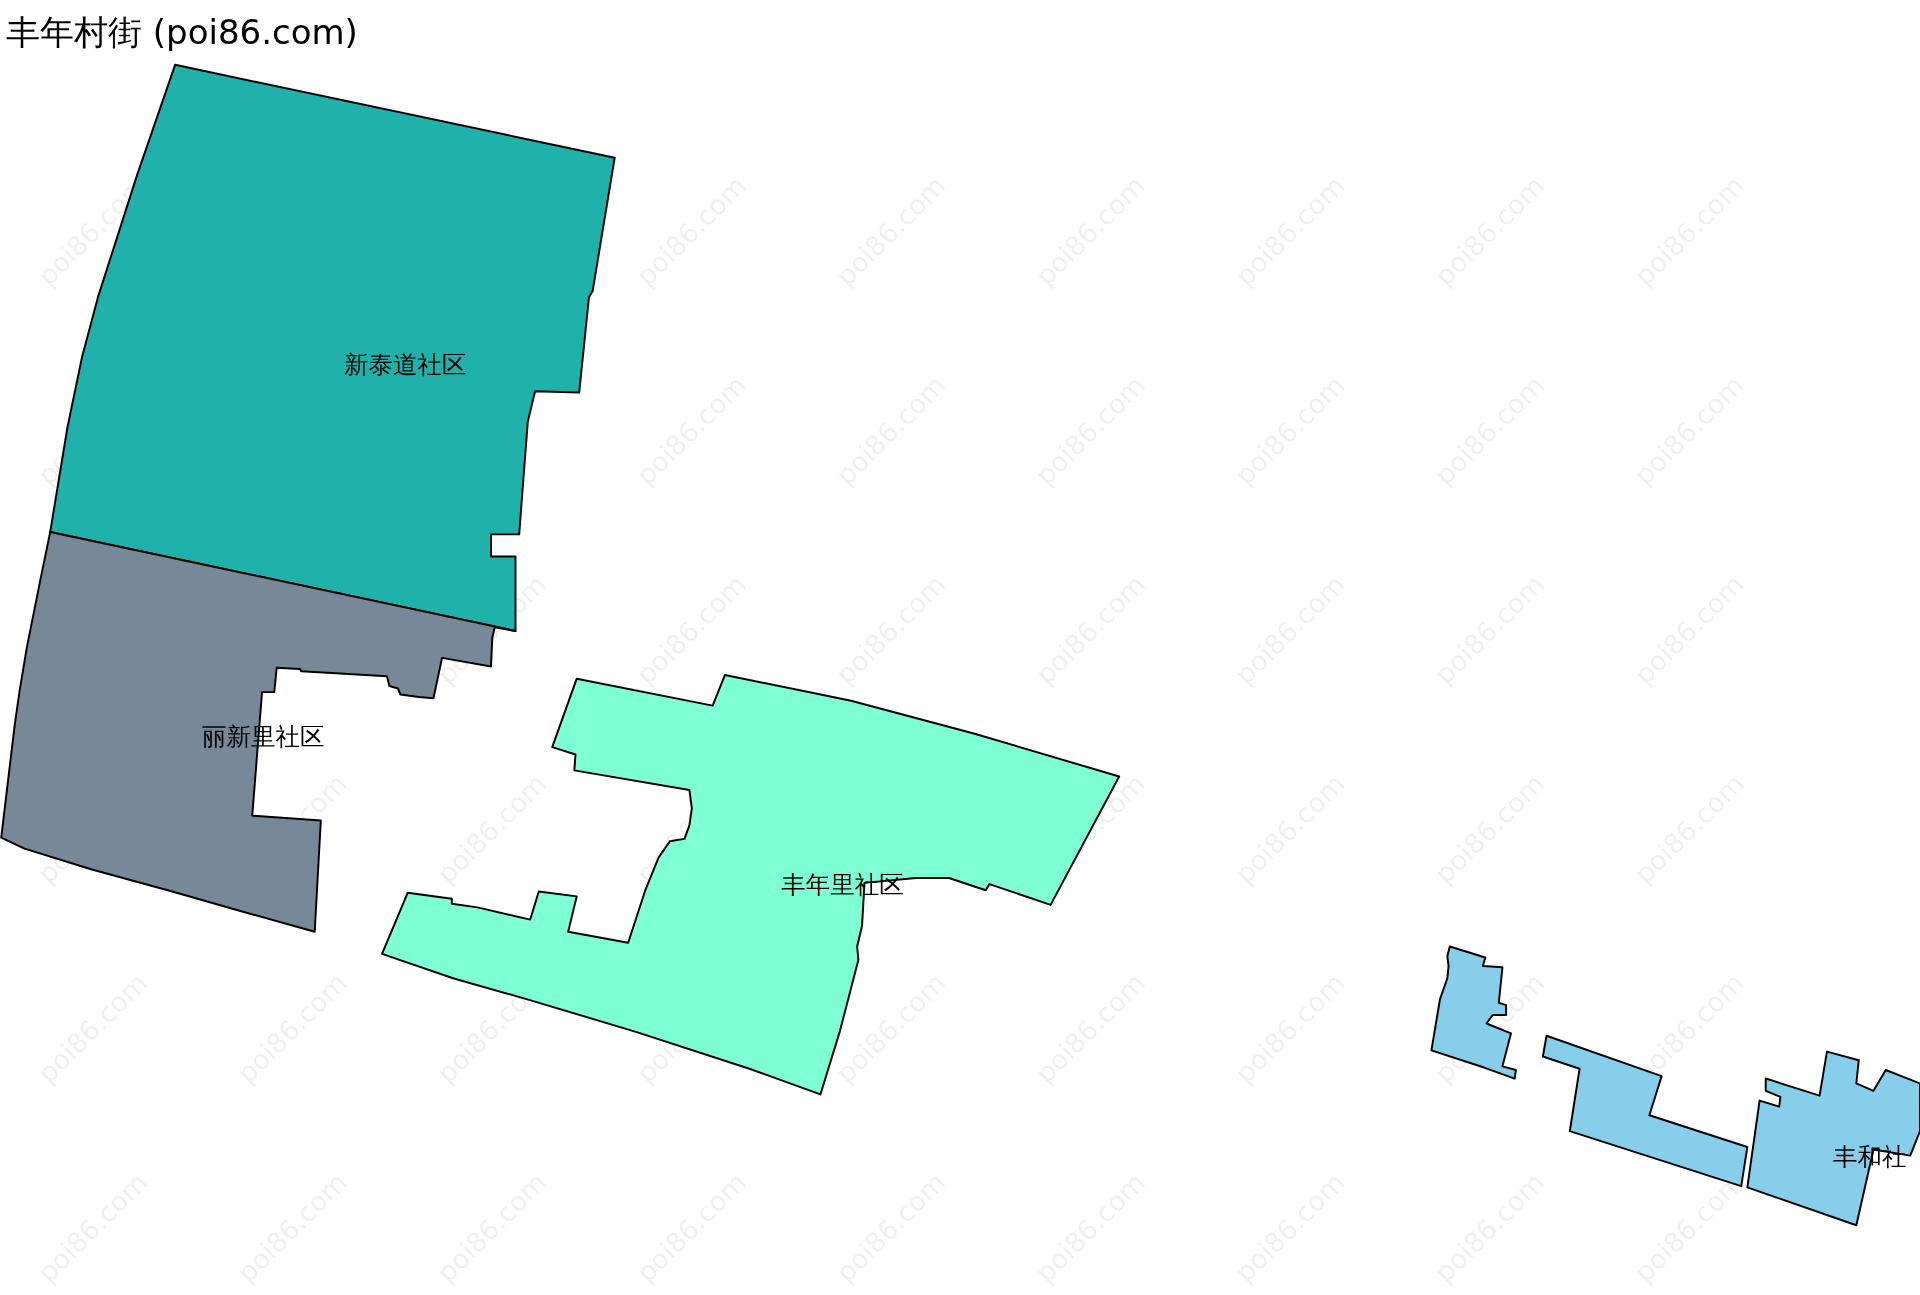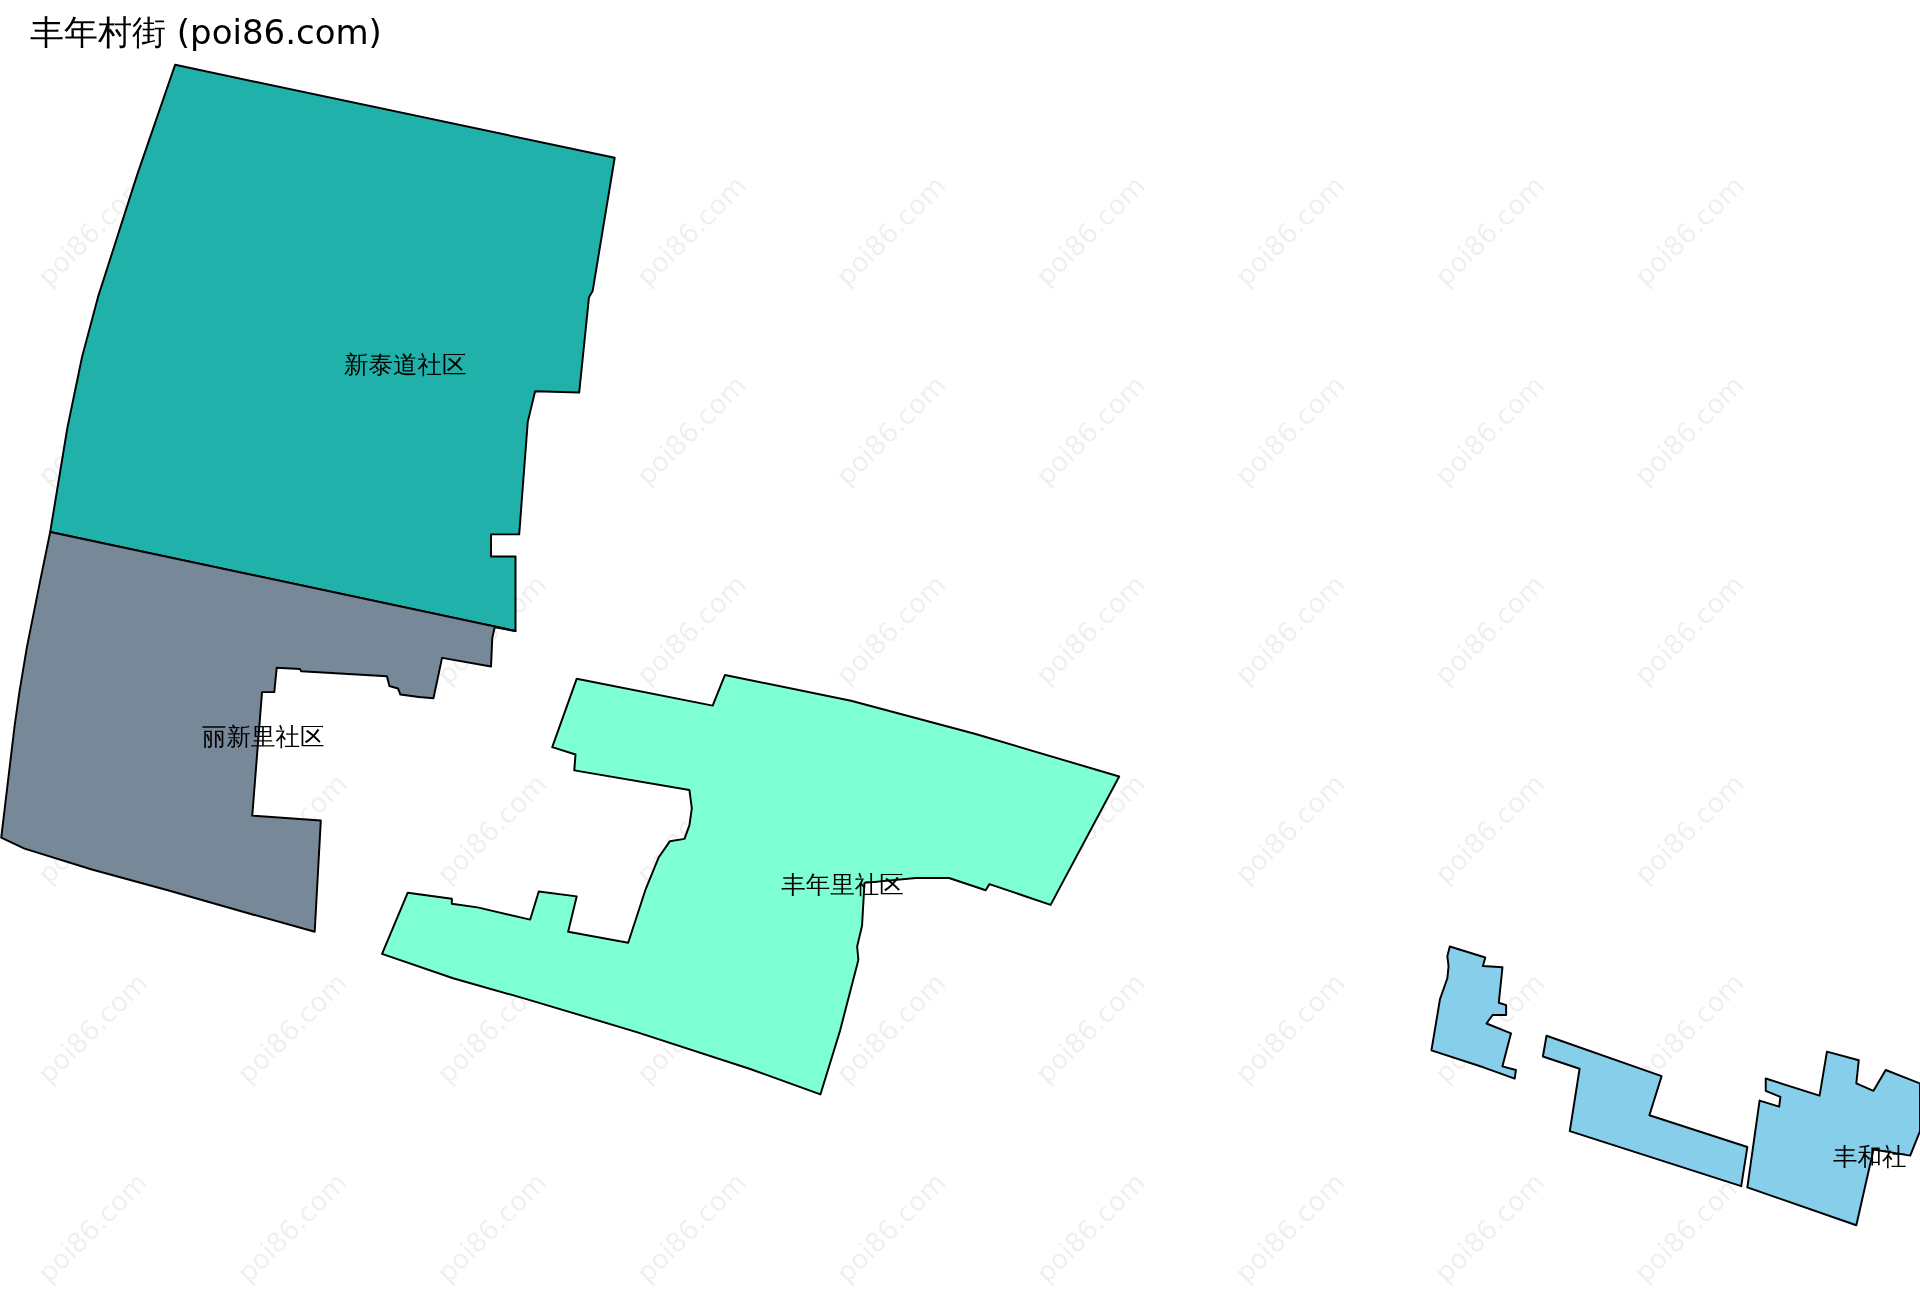--- a/index.html
+++ b/index.html
@@ -1,18 +1,18 @@
 <!DOCTYPE html>
 <html><head>
 <meta charset="utf-8">
 <style>
   html, body { margin:0; padding:0; background:#ffffff; }
   body { width:1920px; height:1295px; position:relative; overflow:hidden; font-family:"DejaVu Sans", sans-serif; }
   #map { position:absolute; left:0; top:0; width:1920px; height:1295px; }
-  .title { position:absolute; left:30px; top:10px; font-size:34px; color:#000; white-space:nowrap; font-family:"DejaVu Sans", sans-serif; }
+  .title { position:absolute; left:6px; top:10px; font-size:34px; color:#000; white-space:nowrap; font-family:"DejaVu Sans", sans-serif; }
   .poly { stroke:#000; stroke-width:1.6; stroke-linejoin:round; }
   .label { font-size:20px; fill:#000; font-family:"DejaVu Sans", sans-serif; }
   .wm { font-size:22px; fill:#000; opacity:0.06; font-family:"DejaVu Sans", sans-serif; }
 </style>
 </head>
 <body>
 
 <div class="title">丰年村街 (poi86.com)</div>
 
 <svg id="map" viewBox="0 0 1568 1059" preserveAspectRatio="none" xmlns="http://www.w3.org/2000/svg">

